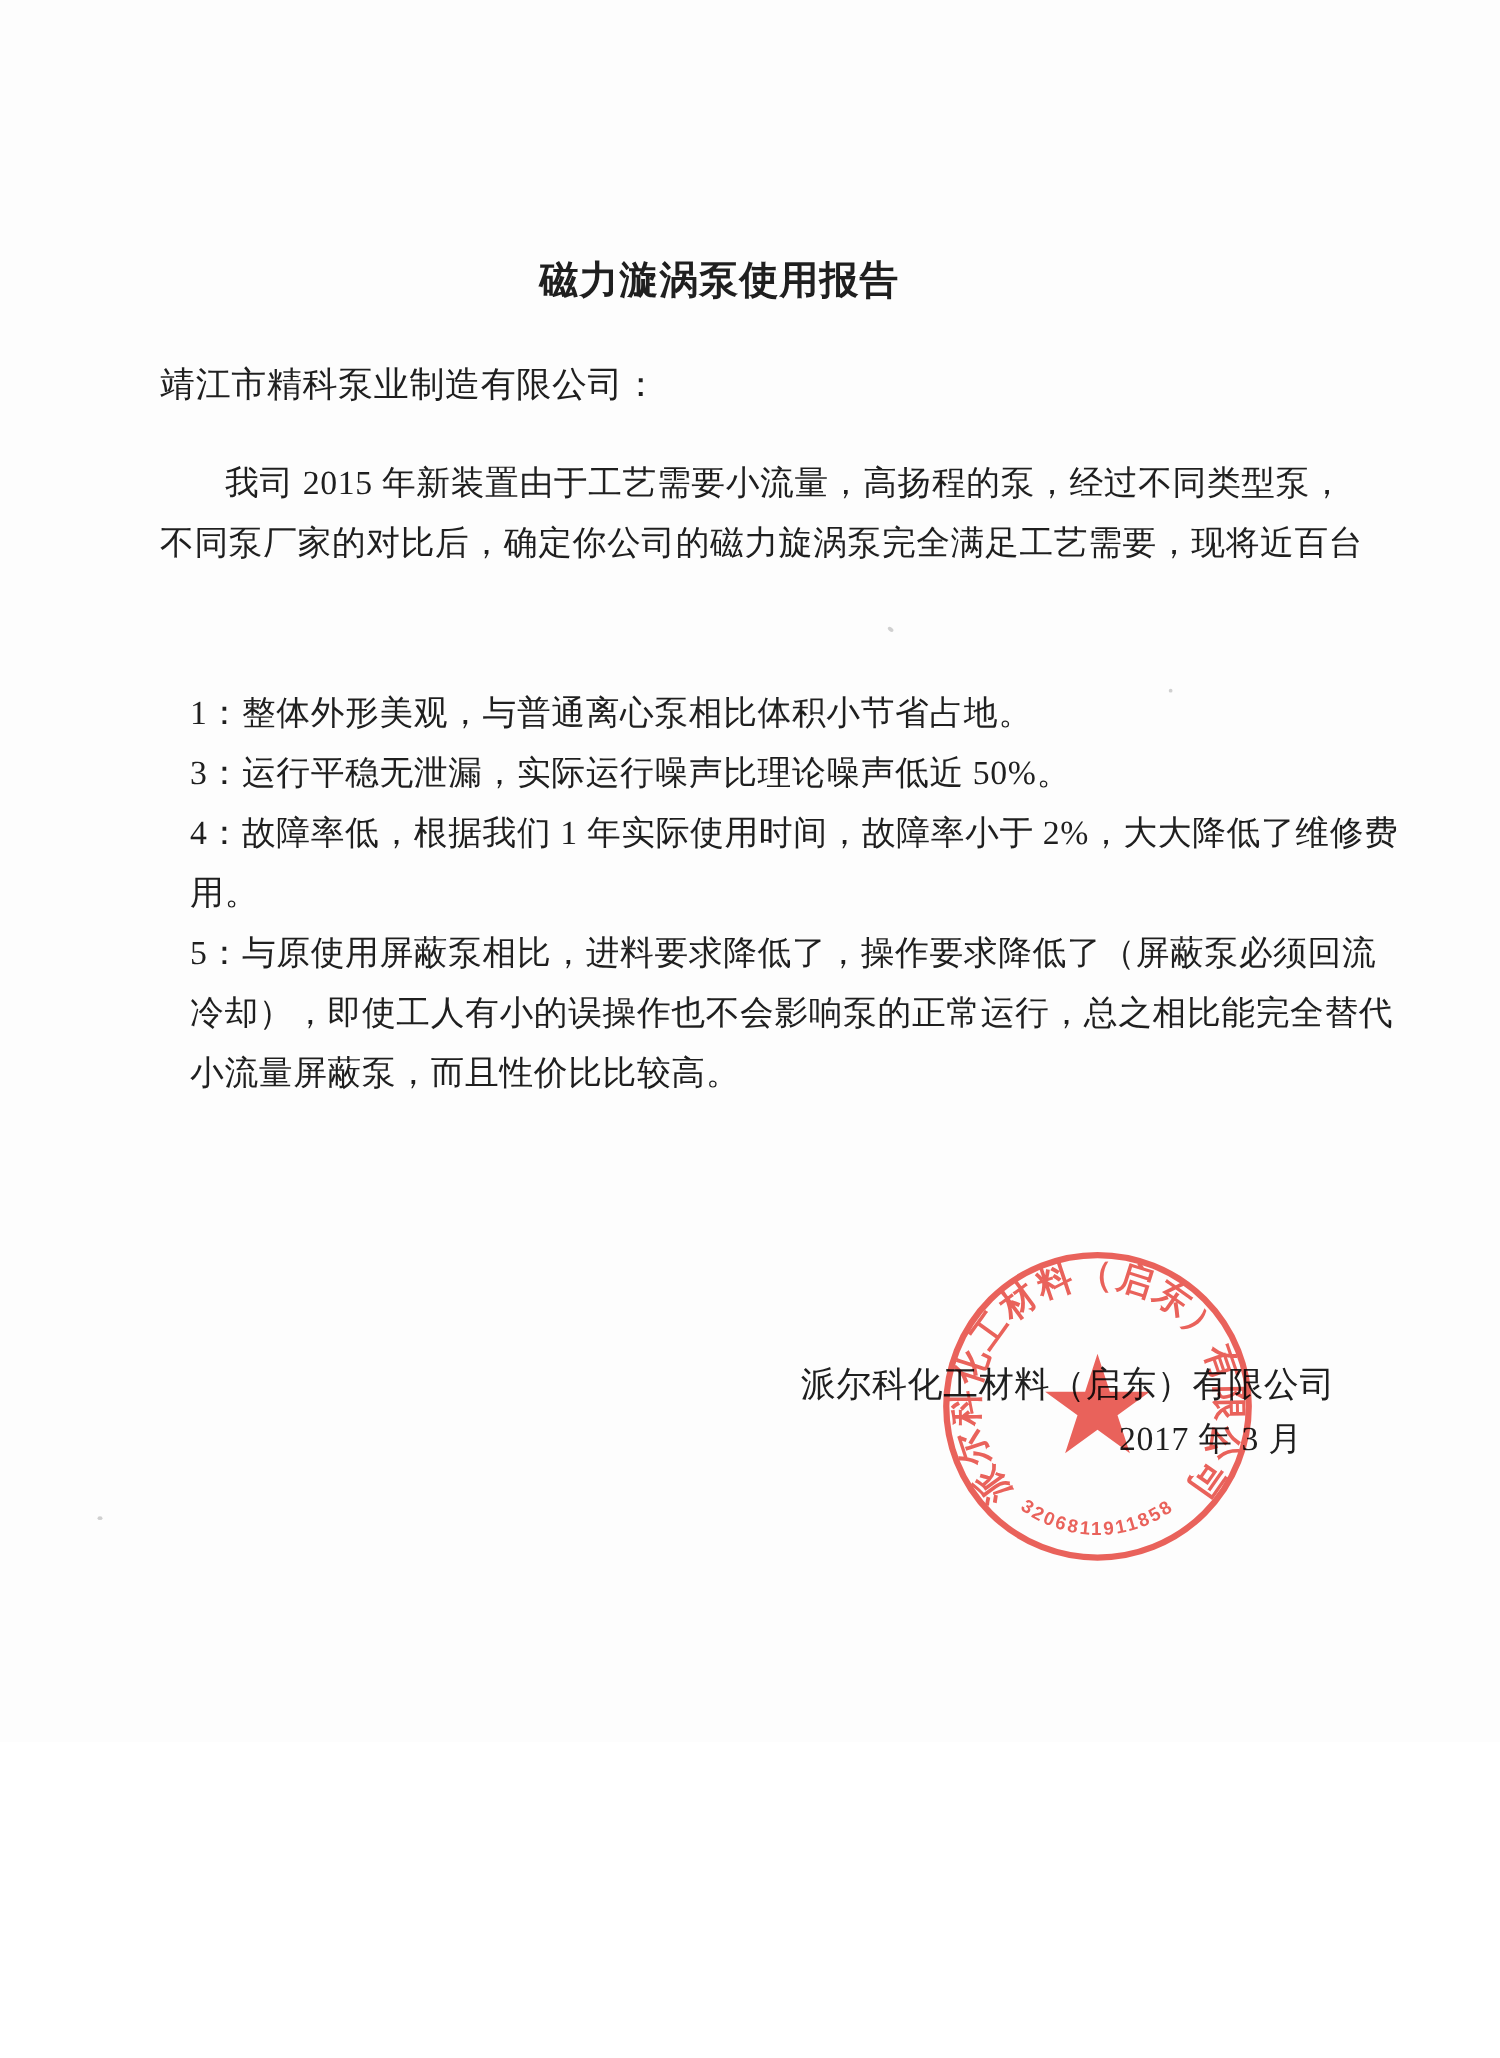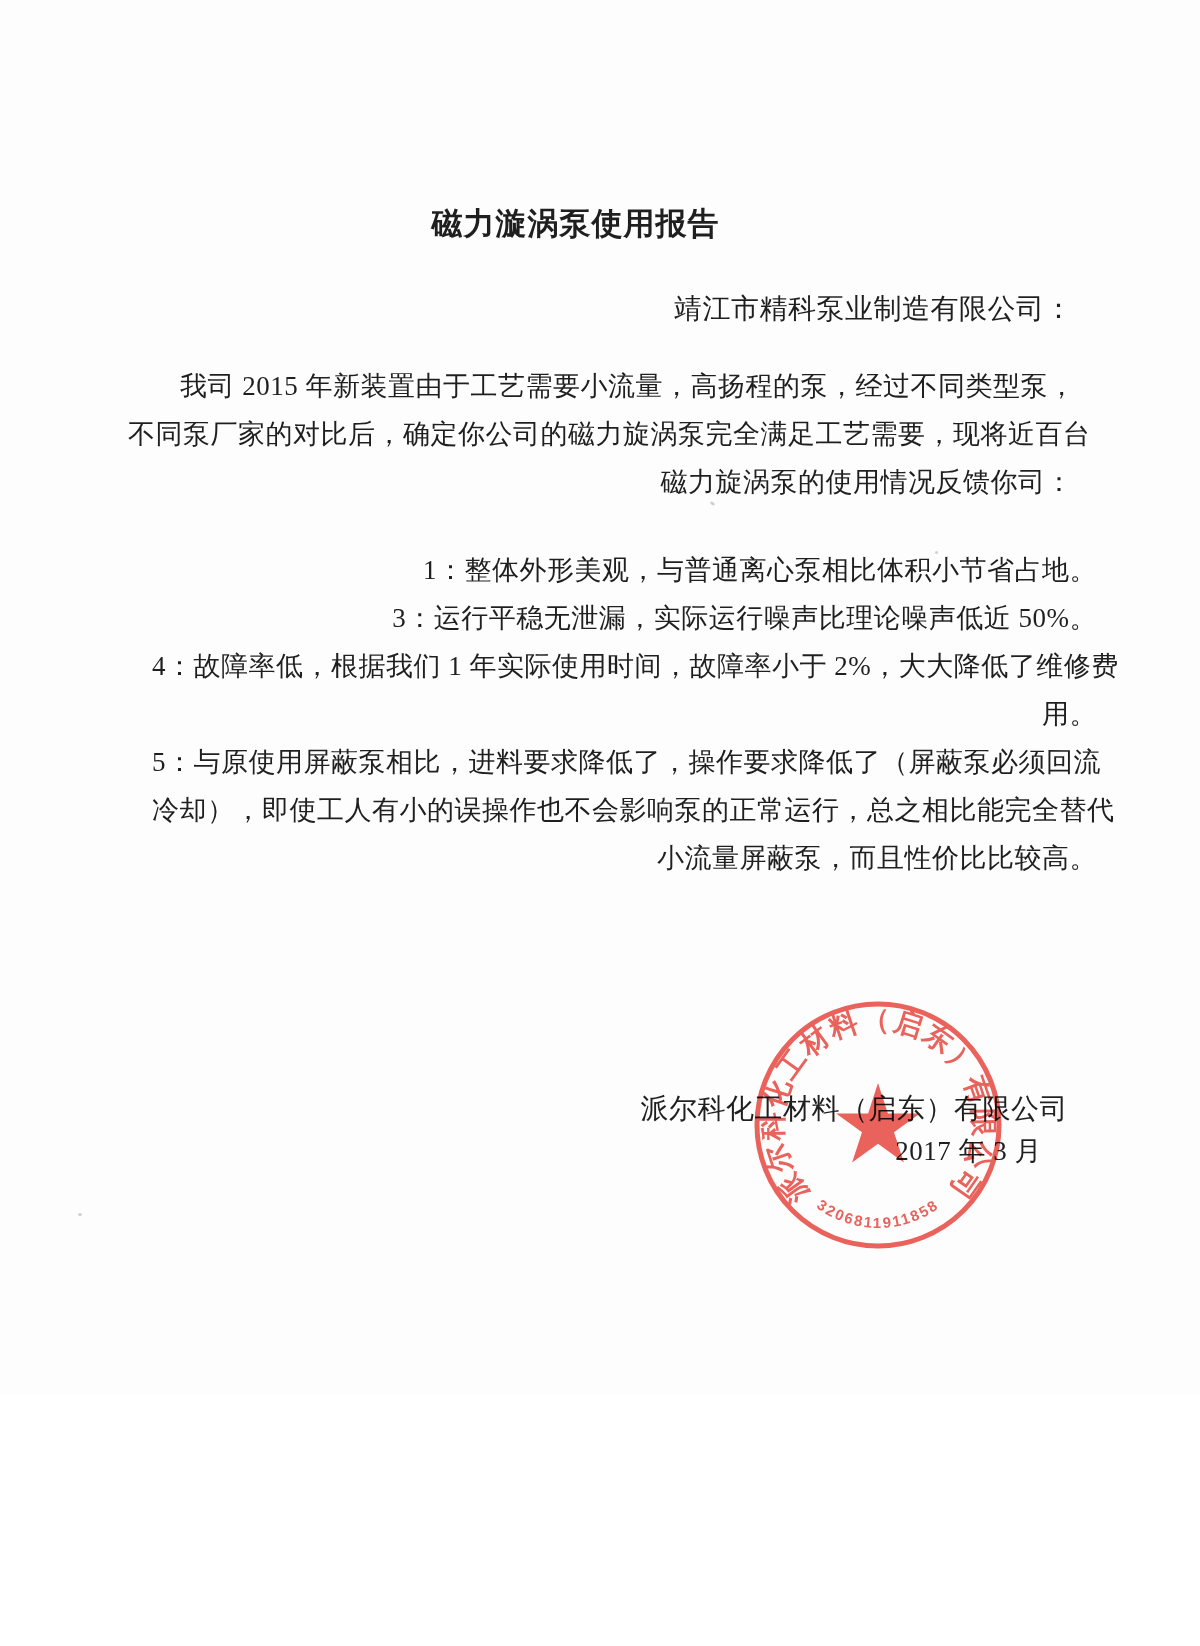--- a/index.html
+++ b/index.html
@@ -20,21 +20,20 @@
     font-size: 31px;
     font-weight: 600;
     letter-spacing: 1px;
     transform: translateX(-25px);
   }
   .line {
     line-height: 48px;
     font-size: 27px;
     white-space: nowrap;
     letter-spacing: 0.5px;
-    text-align: right;
   }
   .indent { text-indent: 52px; }
   .salutation { top: 285px; font-size: 28px; }
   .para1 { top: 362px; }
   .list  { top: 546px; margin-left: 24px; }
   .closing { top: 945px; }
   .signature {
     top: 1085px;
     text-align: right;
     padding-right: 5px;
@@ -81,21 +80,20 @@
 
 <div class="page">
 
   <div class="content title">磁力漩涡泵使用报告</div>
 
   <div class="content line salutation">靖江市精科泵业制造有限公司：</div>
 
   <div class="content para1">
     <div class="line indent">我司 2015 年新装置由于工艺需要小流量，高扬程的泵，经过不同类型泵，</div>
     <div class="line">不同泵厂家的对比后，确定你公司的磁力旋涡泵完全满足工艺需要，现将近百台</div>
-    <div class="line">磁力旋涡泵的使用情况反馈你司：</div>
   </div>
 
   <div class="content list">
     <div class="line">1：整体外形美观，与普通离心泵相比体积小节省占地。</div>
     <div class="line">3：运行平稳无泄漏，实际运行噪声比理论噪声低近 50%。</div>
     <div class="line">4：故障率低，根据我们 1 年实际使用时间，故障率小于 2%，大大降低了维修费</div>
     <div class="line">用。</div>
     <div class="line">5：与原使用屏蔽泵相比，进料要求降低了，操作要求降低了（屏蔽泵必须回流</div>
     <div class="line">冷却），即使工人有小的误操作也不会影响泵的正常运行，总之相比能完全替代</div>
     <div class="line">小流量屏蔽泵，而且性价比比较高。</div>

